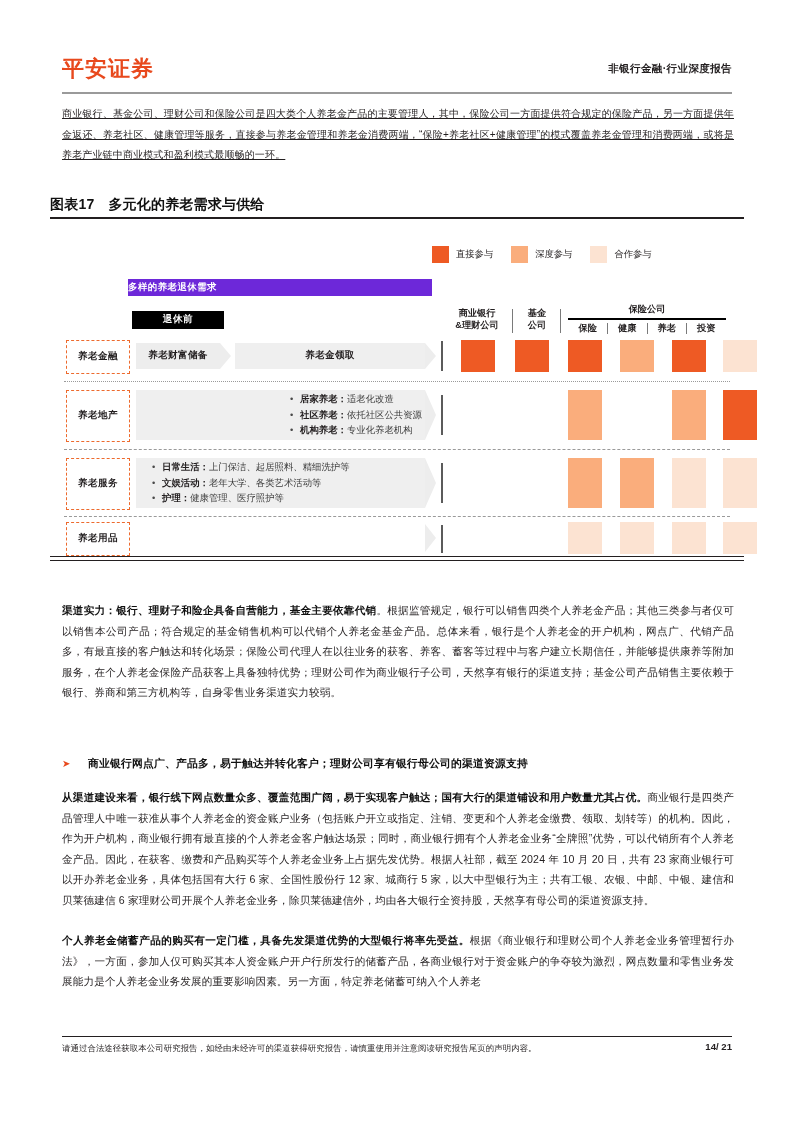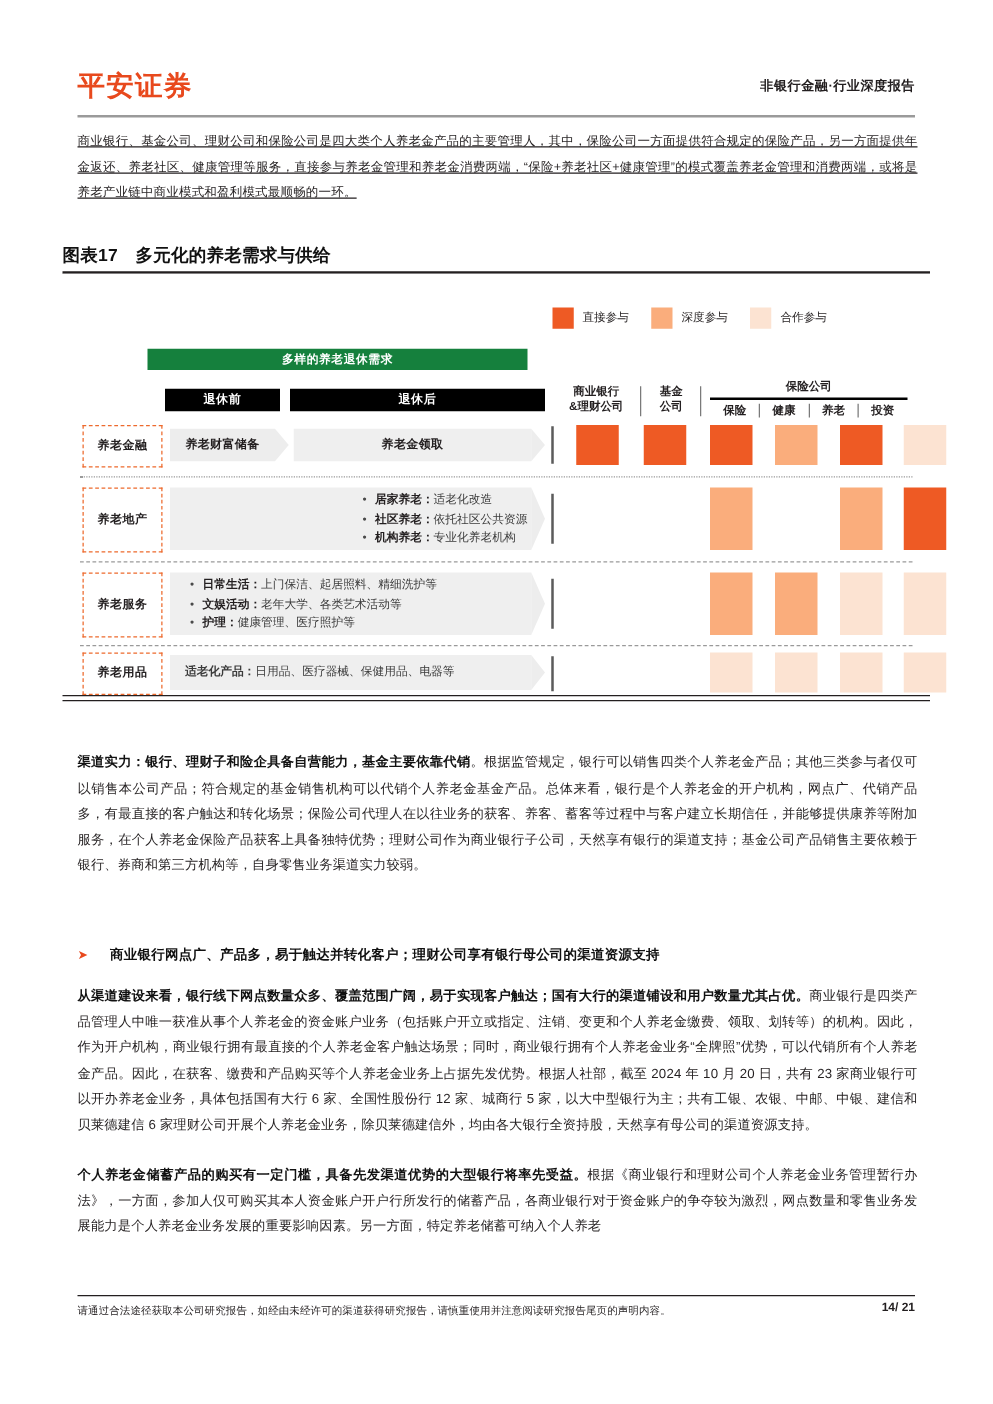--- a/index.html
+++ b/index.html
@@ -113,43 +113,43 @@
   .ex-rule-src {
     height: 1.2px;
     background: #231f20;
     width: 694px;
     margin-top: 3px;
   }
 
   
   .legend {
     position: absolute;
-    left: 392px;
+    left: 382px;
     top: 27px;
     display: flex;
     align-items: center;
     gap: 18px;
   }
   .legend-item { display: flex; align-items: center; }
   .legend-swatch {
     width: 17px; height: 17px;
     margin-right: 7px;
   }
   .legend-label {
     font-size: 9.3px;
     color: #231f20;
   }
 
   
   .banner-demand {
     position: absolute;
-    left: 68px; top: 60px;
+    left: 78px; top: 60px;
     width: 304px; height: 17px;
-    background: #15803d;
-    display: flex; align-items: center; justify-content: center;
+    background: #6d28d9;
+    display: flex; align-items: center; justify-content: flex-start;
   }
   .banner-supply {
     position: absolute;
     left: 390px; top: 60px;
     width: 285px; height: 17px;
     background: #f3b498;
     display: flex; align-items: center; justify-content: center;
   }
   .banner-text {
     font-size: 9.4px;
@@ -385,23 +385,20 @@
         </div>
       </div>
 
       <div class="banner-demand">
         <span class="banner-text">多样的养老退休需求</span>
       </div>
 
       <div class="phase pre">
         <span class="phase-text">退休前</span>
       </div>
-      <div class="phase post">
-        <span class="phase-text">退休后</span>
-      </div>
 
       <div class="ph-bank">
         <div>商业银行</div>
         <div>&amp;理财公司</div>
       </div>
       <div class="vsep s1"></div>
       <div class="ph-fund">
         <div>基金</div>
         <div>公司</div>
       </div>
@@ -477,25 +474,20 @@
       <div class="mcell" style="left:518px;top:239px;width:34px;height:50px;background:#FAAD7C;"></div>
       <div class="mcell" style="left:570px;top:239px;width:34px;height:50px;background:#FAAD7C;"></div>
       <div class="mcell" style="left:622px;top:239px;width:34px;height:50px;background:#FCE3D2;"></div>
       <div class="mcell" style="left:673px;top:239px;width:34px;height:50px;background:#FCE3D2;"></div>
 
       <div class="row-sep" style="top:297px;"></div>
 
       <div class="cat-box" style="top:303px;height:32px;">
         <span class="cat-text">养老用品</span>
       </div>
-      <div class="arrowbox" style="left:86px;top:305px;width:289px;height:28px;">
-        <div style="padding-left:12px;font-size:9.4px;color:#3b3b3b;">
-          <b>适老化产品：</b><span>日用品、医疗器械、保健用品、电器等</span>
-        </div>
-      </div>
       <div style="position:absolute;left:375px;top:305px;width:0;height:0;border-top:14px solid transparent;border-bottom:14px solid transparent;border-left:11px solid #ededed;"></div>
       <div class="vline-mid" style="left:391px;top:306px;height:28px;"></div>
 
       <div class="mcell" style="left:518px;top:303px;width:34px;height:32px;background:#FCE3D2;"></div>
       <div class="mcell" style="left:570px;top:303px;width:34px;height:32px;background:#FCE3D2;"></div>
       <div class="mcell" style="left:622px;top:303px;width:34px;height:32px;background:#FCE3D2;"></div>
       <div class="mcell" style="left:673px;top:303px;width:34px;height:32px;background:#FCE3D2;"></div>
 
     </div>
 

